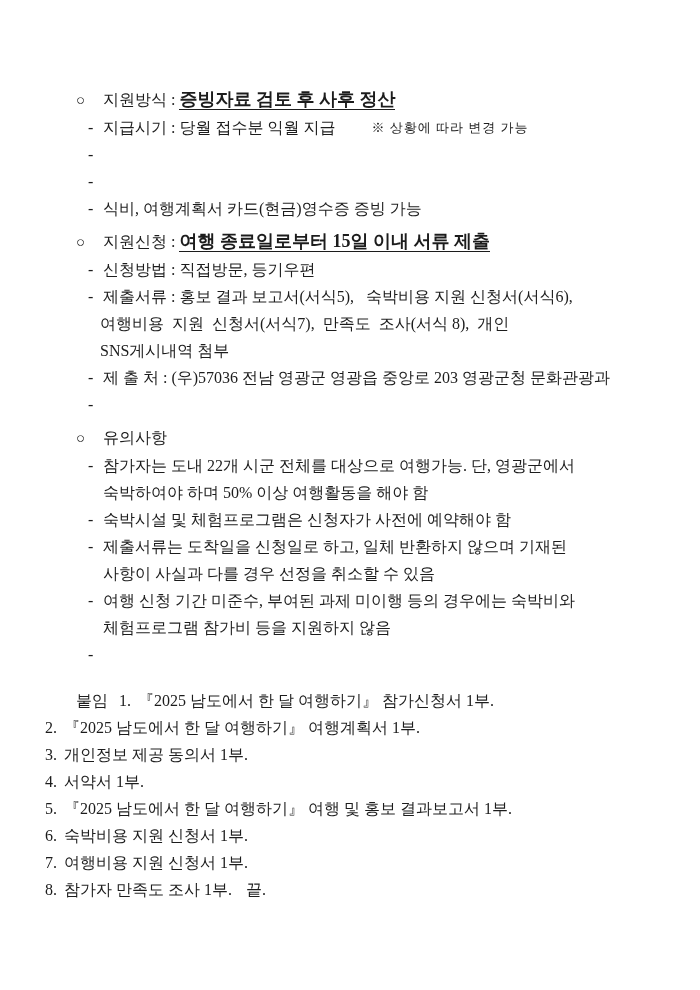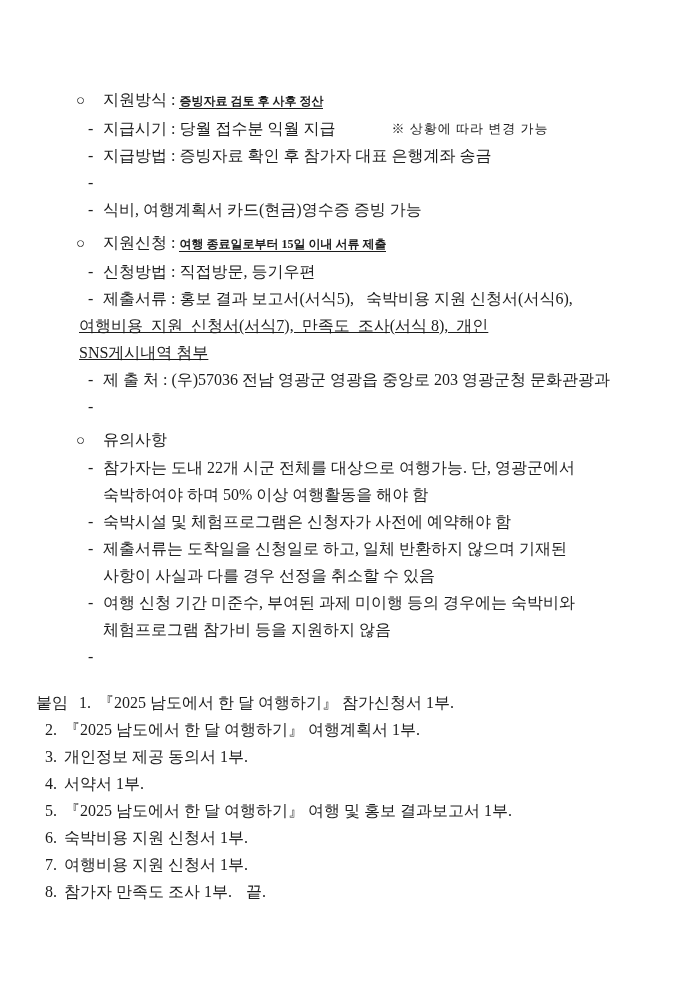--- a/index.html
+++ b/index.html
@@ -37,58 +37,57 @@
   .marker {
     display: inline-block;
     width: 27px;
     font-size: 15px;
   }
   .sec-label, .txt, .sec-strong, .attach-label, .num, .note, .end {
     white-space: pre;
   }
   .sec-strong {
     font-weight: bold;
-    font-size: 12px;
+    font-size: 18px;
     border-bottom: 1.6px solid #1c1c1c;
     padding-bottom: 0px;
   }
   
   .item-line {
     margin-left: 88px;
     display: flex;
   }
   .dash {
     display: inline-block;
     width: 15px;
     flex: 0 0 15px;
   }
   
   .cont-line {
     margin-left: 103px;
   }
   .cont-line.deep {
-    margin-left: 79px;
-    text-decoration: underline;
+    margin-left: 100px;
   }
   .note {
     font-size: 13px;
-    margin-left: 56px;
+    margin-left: 36px;
     letter-spacing: 1px;
   }
   
   .attach {
     margin-top: 19px;
   }
   .attach-row {
     line-height: 27px;
     margin-left: 45px;
     white-space: nowrap;
   }
   .attach-row.first {
-    margin-left: 36px;
+    margin-left: 76px;
   }
   .attach-label {
     display: inline-block;
     width: 43px;
   }
   .num {
     display: inline-block;
     min-width: 15px;
   }
   .end {
@@ -105,21 +104,20 @@
       <span class="marker">○</span><span class="sec-label">지원방식 : </span><span class="sec-strong">증빙자료 검토 후 사후 정산</span>
     </div>
 
     <div class="line item-line">
       <span class="dash">-</span>
         <span class="txt">지급시기 : 당월 접수분 익월 지급</span>
         <span class="note">※ 상황에 따라 변경 가능</span>
     </div>
     <div class="line item-line">
       <span class="dash">-</span>
-        <span class="txt">지급방법 : 증빙자료 확인 후 참가자 대표 은행계좌 송금</span>
     </div>
     <div class="line item-line">
       <span class="dash">-</span>
     </div>
     <div class="line item-line">
       <span class="dash">-</span>
         <span class="txt">식비, 여행계획서 카드(현금)영수증 증빙 가능</span>
     </div>
 
     <div class="line sec-line gap-top">

